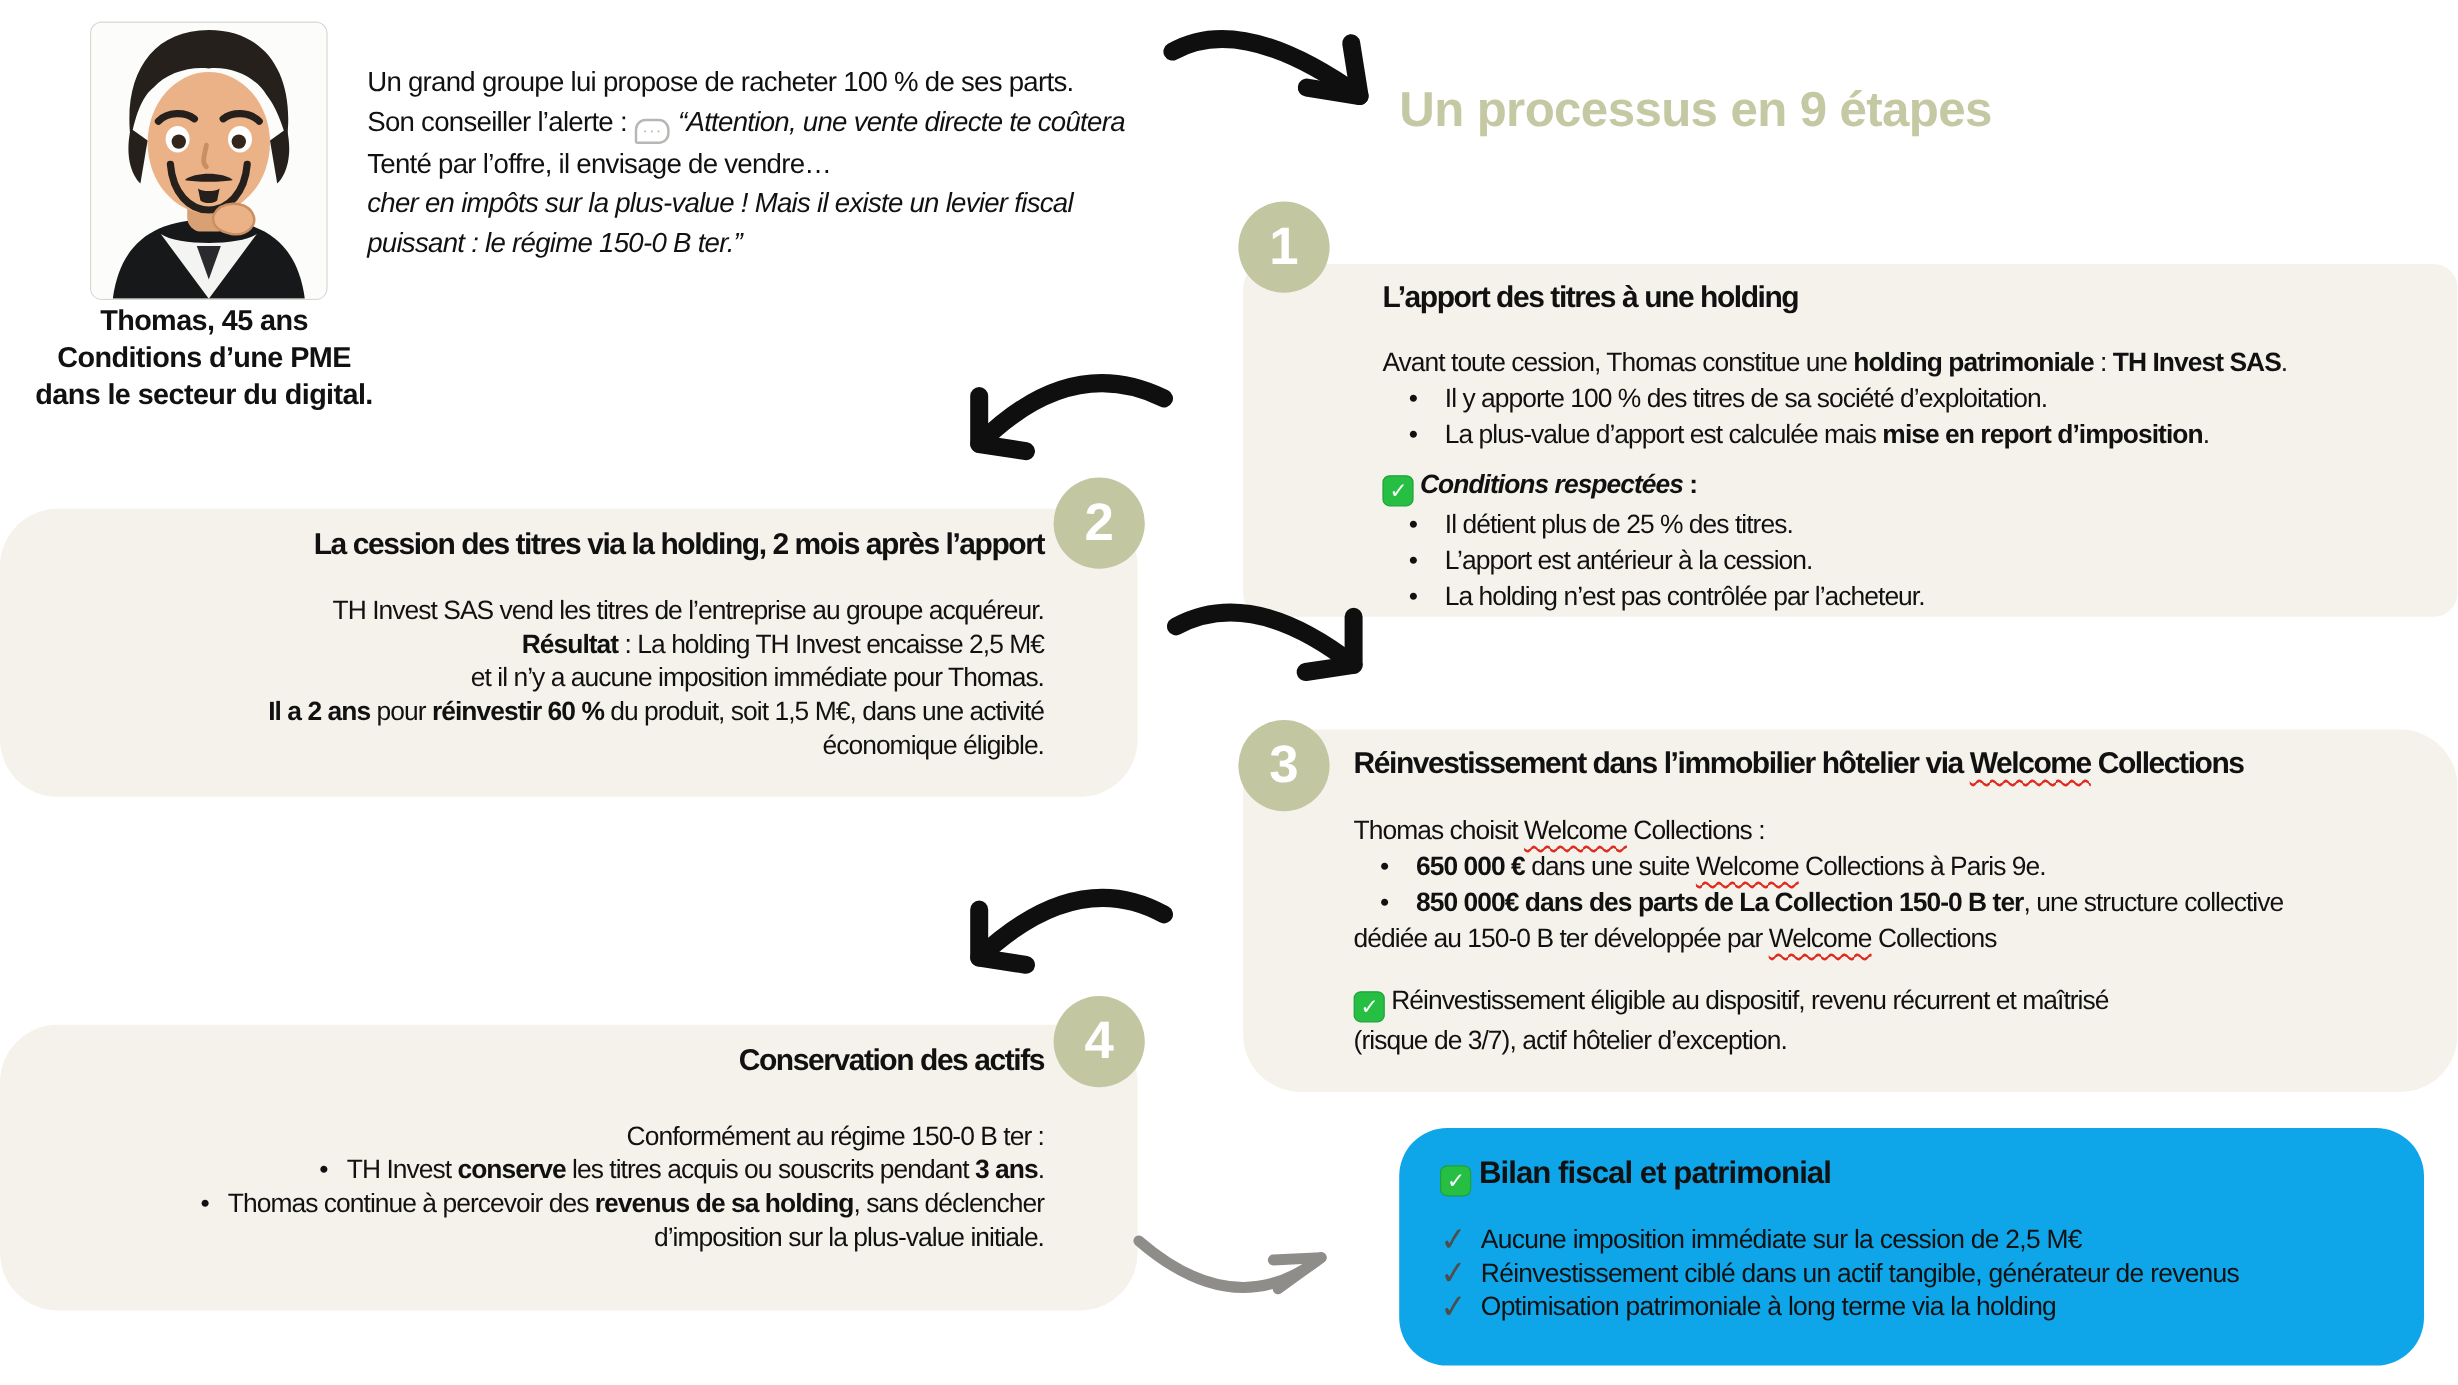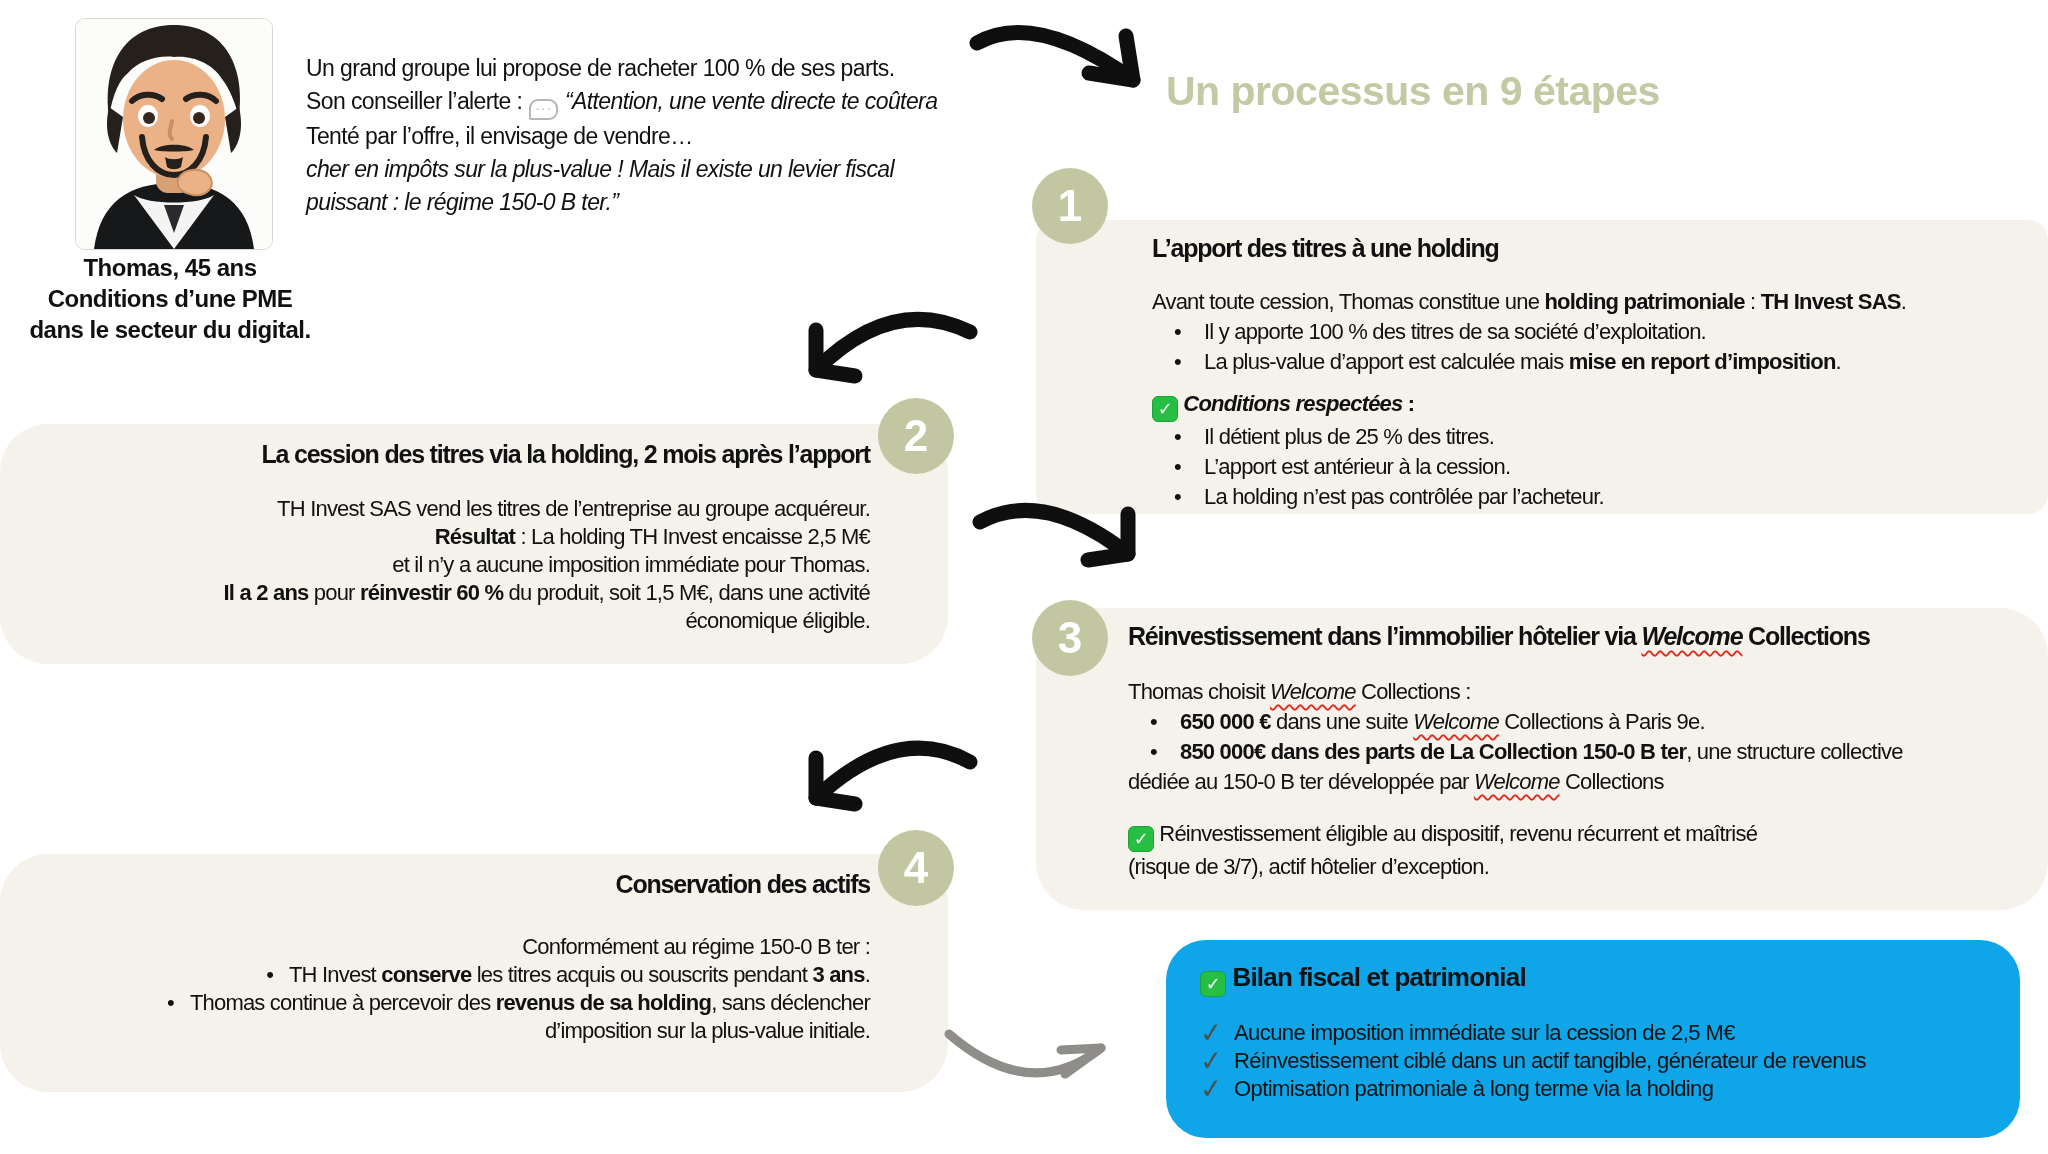--- a/index.html
+++ b/index.html
@@ -60,21 +60,21 @@
     position:absolute;left:1166px;top:940px;width:854px;height:198px;background:#0ea5e9;
     border-radius:40px;box-sizing:border-box;padding:22px 30px 0 34px;z-index:1;
   }
   .summary h2{font-size:26px;font-weight:bold;margin:0;letter-spacing:-0.8px;white-space:nowrap;}
   .summary .items{margin-top:22px;font-size:22px;line-height:28px;letter-spacing:-0.6px;}
   .summary .items div{white-space:nowrap;}
   
   .b{font-weight:bold;}
   .i{font-style:italic;}
   .w{text-decoration-line:underline;text-decoration-style:wavy;text-decoration-color:#e02b20;
-     text-decoration-thickness:2px;text-underline-offset:5px;font-style:italic;}
+     text-decoration-thickness:2px;text-underline-offset:5px;}
   .ico-check-green{
     display:inline-block;width:24px;height:24px;background:#27bf43;border:1px solid #1da239;
     border-radius:6px;color:#fff;font-size:18px;font-weight:bold;line-height:24px;text-align:center;
     vertical-align:-4px;font-style:normal;
   }
   .ico-check-gray{
     display:inline-block;color:#4d4d49;font-weight:bold;font-size:27px;margin-right:12px;
     vertical-align:-2px;font-style:normal;transform:rotate(-5deg);
   }
   .ico-speech-bubble{

